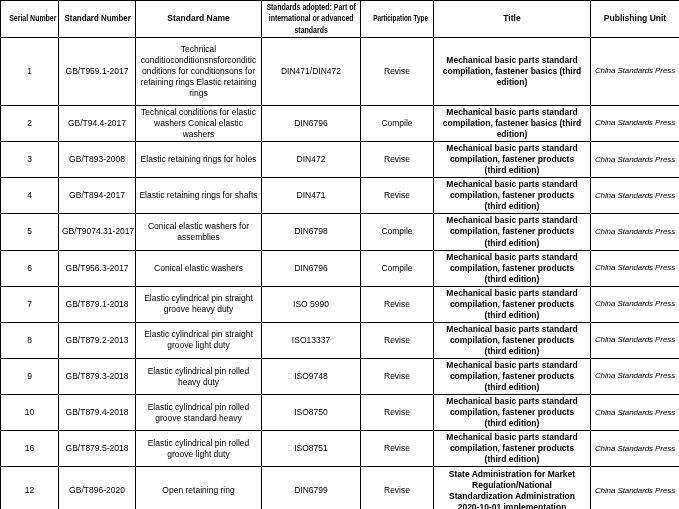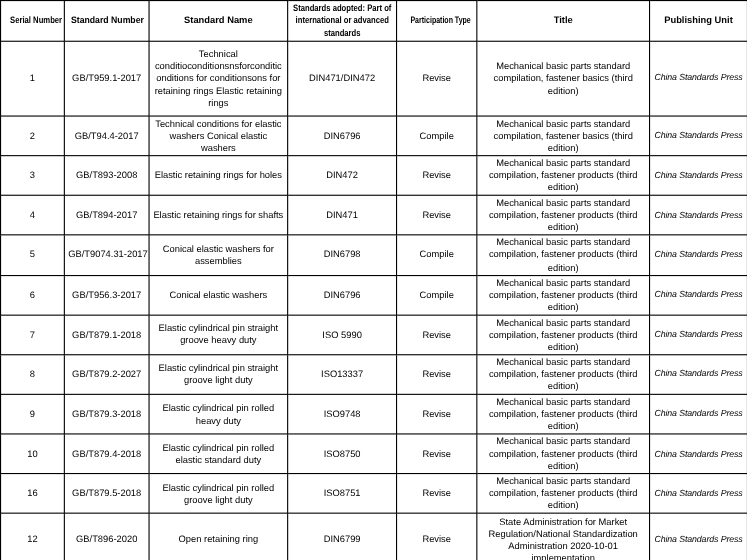--- a/index.html
+++ b/index.html
@@ -41,21 +41,21 @@
   thead th:nth-child(1) .th-label { white-space: nowrap; transform: scaleX(0.82); }
   thead th:nth-child(2) .th-label { white-space: nowrap; transform: scaleX(0.93); }
   thead th:nth-child(4) .th-label { display: block; width: 122%; margin-left: -11%; transform: scaleX(0.82); }
   thead th:nth-child(5) .th-label { white-space: nowrap; transform: scaleX(0.75); }
 
   td.col-serial,
   td.col-standard-number,
   td.col-adopted,
   td.col-participation { white-space: nowrap; }
   td.col-standard-name { overflow-wrap: anywhere; }
-  td.col-title { padding: 1px 6px; }
+  td.col-title { padding: 1px 6px; font-weight: bold; }
   td.col-publishing { white-space: nowrap; font-size: 8px; letter-spacing: -0.1px; padding: 1px 1px; font-style: italic; }
 </style>
 </head>
 <body>
 
 <div class="page">
   <table class="std-table">
     <colgroup>
       <col style="width:58px">
       <col style="width:77px">
@@ -137,40 +137,40 @@
           <td class="col-serial">7</td>
           <td class="col-standard-number">GB/T879.1-2018</td>
           <td class="col-standard-name">Elastic cylindrical pin straight groove heavy duty</td>
           <td class="col-adopted">ISO 5990</td>
           <td class="col-participation">Revise</td>
           <td class="col-title">Mechanical basic parts standard compilation, fastener products (third edition)</td>
           <td class="col-publishing">China Standards Press</td>
         </tr>
         <tr>
           <td class="col-serial">8</td>
-          <td class="col-standard-number">GB/T879.2-2027</td>
+          <td class="col-standard-number">GB/T879.2-2013</td>
           <td class="col-standard-name">Elastic cylindrical pin straight groove light duty</td>
           <td class="col-adopted">ISO13337</td>
           <td class="col-participation">Revise</td>
           <td class="col-title">Mechanical basic parts standard compilation, fastener products (third edition)</td>
           <td class="col-publishing">China Standards Press</td>
         </tr>
         <tr>
           <td class="col-serial">9</td>
           <td class="col-standard-number">GB/T879.3-2018</td>
           <td class="col-standard-name">Elastic cylindrical pin rolled heavy duty</td>
           <td class="col-adopted">ISO9748</td>
           <td class="col-participation">Revise</td>
           <td class="col-title">Mechanical basic parts standard compilation, fastener products (third edition)</td>
           <td class="col-publishing">China Standards Press</td>
         </tr>
         <tr>
           <td class="col-serial">10</td>
           <td class="col-standard-number">GB/T879.4-2018</td>
-          <td class="col-standard-name">Elastic cylindrical pin rolled elastic standard duty</td>
+          <td class="col-standard-name">Elastic cylindrical pin rolled groove standard heavy</td>
           <td class="col-adopted">ISO8750</td>
           <td class="col-participation">Revise</td>
           <td class="col-title">Mechanical basic parts standard compilation, fastener products (third edition)</td>
           <td class="col-publishing">China Standards Press</td>
         </tr>
         <tr>
           <td class="col-serial">16</td>
           <td class="col-standard-number">GB/T879.5-2018</td>
           <td class="col-standard-name">Elastic cylindrical pin rolled groove light duty</td>
           <td class="col-adopted">ISO8751</td>

